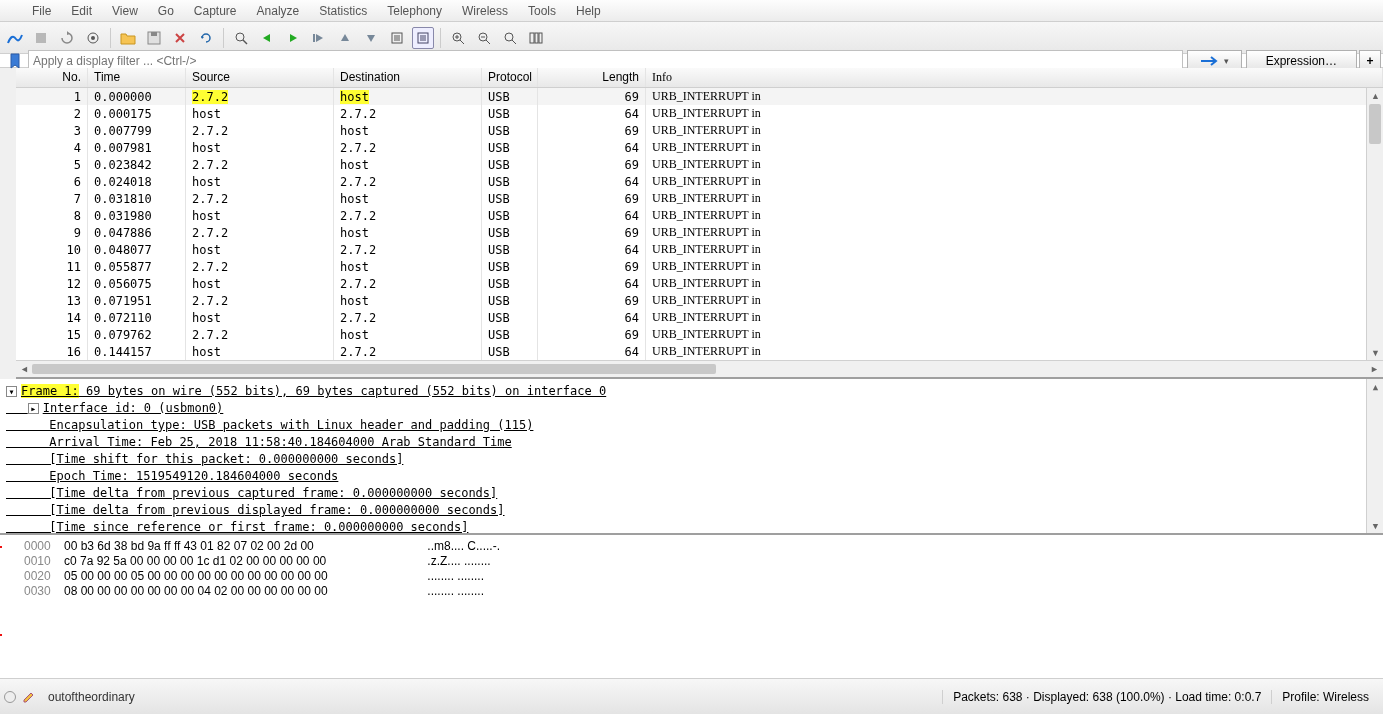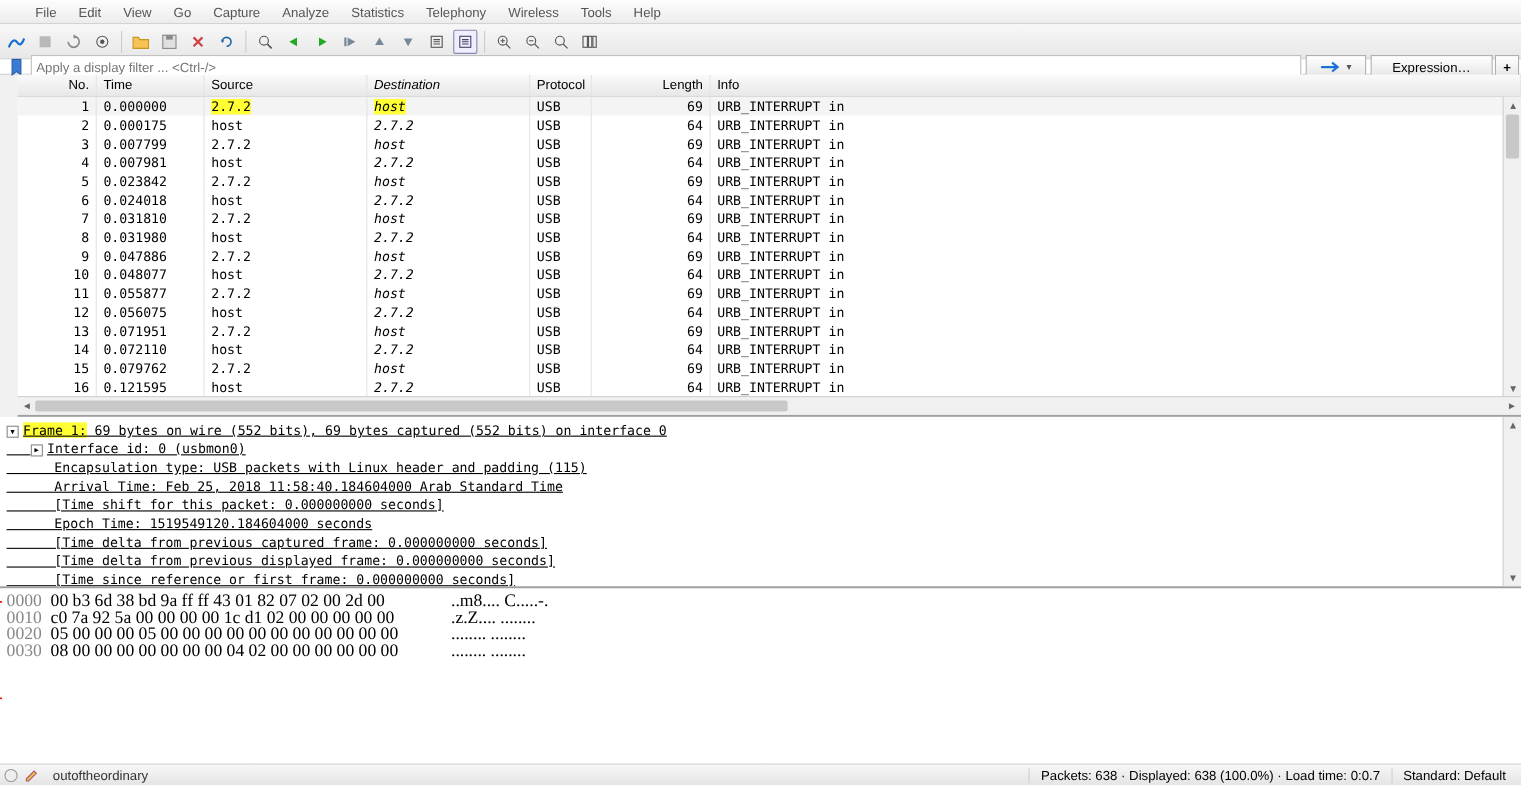--- a/index.html
+++ b/index.html
@@ -10,39 +10,39 @@
   .toolbar .t-btn { width: 22px; height: 22px; display:flex; align-items:center; justify-content:center; border:1px solid transparent; border-radius:2px; cursor:default; }
   .toolbar .sep { width:1px; height:20px; background:#ccc; margin:0 2px;}
   .filterbar { display:flex; align-items:center; height:14px; border-bottom:1px solid #cfcfcf; background:#fff; padding:2px;}
   .filter-input { flex:1; border:1px solid #c0c0c0; height:22px; padding:0 4px; font-size:12px; color:#888; background:#fff;}
   .filter-icon { width:18px; height:18px; margin:0 4px; display:flex; align-items:center; justify-content:center;}
   .exp-btn { border:1px solid #b0b0b0; background:linear-gradient(#fff,#e4e4e4); height:22px; padding:0 19px; margin-left:4px; font-size:12px; display:flex; align-items:center; gap:4px;}
   .plus-btn { width:22px; height:22px; border:1px solid #b0b0b0; background:linear-gradient(#fff,#e4e4e4); display:flex; align-items:center; justify-content:center; font-weight:bold; margin-left:2px;}
   .packet-list { flex:0 0 286px; display:flex; flex-direction:column; border-bottom:2px solid #9f9f9f; position:relative; background:#fff;margin-left:16px;}
   .pl-header { display:flex; background:linear-gradient(#fafafa,#e8e8e8); border-bottom:1px solid #cfcfcf; height:20px; font-size:12px;}
   .pl-header .col, .pl-row .col { padding:2px 6px; border-right:1px solid #e4e4e4; overflow:hidden; white-space:nowrap; }
-  .c-no{width:72px; text-align:right; padding-right:8px;} .c-time{width:98px;} .c-src{width:148px;} .c-dst{width:148px;font-style:italic;} .c-proto{width:56px;} .c-len{width:108px; text-align:right; padding-right:8px;} .c-info{flex:1;}
+  .c-no{width:72px; text-align:right; padding-right:8px;} .c-time{width:98px;} .c-src{width:148px;} .c-dst{width:148px;} .c-proto{width:56px;} .c-len{width:108px; text-align:right; padding-right:8px;} .c-info{flex:1;font-family:Liberation Serif, serif;}
   .pl-body { flex:1; overflow:hidden; font-family: Consolas, monospace; font-size:12px;}
   .pl-row { display:flex; height:17px; align-items:center;}
   .pl-row.selected { background:#f4f4f4; }
   .hl { background:#ffff33; }
   .scroll-h { height:17px; background:#f0f0f0; border-top:1px solid #d0d0d0; position:relative;}
   .scroll-v { position:absolute; right:0; top:20px; bottom:17px; width:17px; background:#f0f0f0; border-left:1px solid #d0d0d0;}
   .scroll-thumb-v { position:absolute; left:2px; right:2px; top:16px; height:40px; background:#c8c8c8; border-radius:2px;}
   .scroll-btn { position:absolute; width:17px; height:15px; display:flex; align-items:center; justify-content:center; color:#666; font-size:9px;}
   .scroll-h::after{content:"";position:absolute;left:16px;right:16px;top:3px;bottom:3px;background:#c8c8c8;border-radius:2px;width:50%;}
   .details { flex:0 0 156px; background:#fff; border-bottom:2px solid #9f9f9f; padding:4px 6px; font-family: Consolas, monospace; font-size:12px; overflow:hidden; position:relative;}
   .details .line { white-space:pre; line-height:17px;text-decoration:underline;}
   .details .scroll-v2 { position:absolute; right:0; top:0; bottom:0; width:17px; background:#f0f0f0; border-left:1px solid #d0d0d0;}
   .tree-toggle{display:inline-block;width:11px;height:11px;border:1px solid #888;text-align:center;line-height:9px;font-size:10px;margin-right:4px;background:#fff;}
-  .hex { flex:1; background:#fff; padding:4px 6px; font-family: Liberation Serif, serif; font-size:16px; line-height:15px; position:relative;}
+  .hex { flex:1; background:#fff; padding:4px 24px; font-family: Liberation Sans, sans-serif; font-size:12px; line-height:15px; position:relative;}
   .hex .offset{color:#888;display:inline-block;width:40px;}
   .hex .bytes{display:inline-block;width:360px;}
   .hex .ascii{display:inline-block;}
-  .statusbar { height:20px; background:linear-gradient(#f7f7f7,#e4e4e4); border-top:1px solid #cfcfcf; display:flex; align-items:center; font-size:12px; padding:0 4px;}
+  .statusbar { height:36px; background:linear-gradient(#f7f7f7,#e4e4e4); border-top:1px solid #cfcfcf; display:flex; align-items:center; font-size:12px; padding:0 4px;}
   .statusbar .sb-left{ display:flex; align-items:center; gap:6px;}
   .statusbar .sb-mid{ flex:1;}
   .statusbar .sb-cell{ border-left:1px solid #cfcfcf; padding:0 10px;}
   .dot{width:12px;height:12px;border:1px solid #999;border-radius:50%;background:#eee;}
   .red-bracket{position:absolute;left:-8px;top:546px;width:10px;height:90px;border-left:2px solid #e11;border-top:2px solid #e11;border-bottom:2px solid #e11;border-radius:6px 0 0 6px;}
   svg{display:block;}
 </style>
 </head>
 <body>
 
@@ -346,21 +346,21 @@
         <div class="col c-no">15</div>
         <div class="col c-time">0.079762</div>
         <div class="col c-src">2.7.2</div>
         <div class="col c-dst">host</div>
         <div class="col c-proto">USB</div>
         <div class="col c-len">69</div>
         <div class="col c-info">URB_INTERRUPT in</div>
       </div>
       <div class="pl-row">
         <div class="col c-no">16</div>
-        <div class="col c-time">0.121595</div>
+        <div class="col c-time">0.144157</div>
         <div class="col c-src">host</div>
         <div class="col c-dst">2.7.2</div>
         <div class="col c-proto">USB</div>
         <div class="col c-len">64</div>
         <div class="col c-info">URB_INTERRUPT in</div>
       </div>
     </div>
   <div class="scroll-v">
     <div class="scroll-btn" style="top:0">▲</div>
     <div class="scroll-thumb-v"></div>
@@ -404,14 +404,14 @@
     <span class="dot"></span>
     <span>
         <svg width="14" height="14">
           <path d="M2 12 L4 12 L11 5 L9 3 L2 10 Z" fill="#f0c040" stroke="#a57"></path>
         </svg>
       </span>
     <span style="color:#333;margin-left:6px;">outoftheordinary</span>
   </div>
   <div class="sb-mid"></div>
   <div class="sb-cell">Packets: 638 · Displayed: 638 (100.0%) · Load time: 0:0.7</div>
-  <div class="sb-cell">Standard: Default</div>
+  <div class="sb-cell">Profile: Wireless</div>
 </div>
 
 </body></html>

